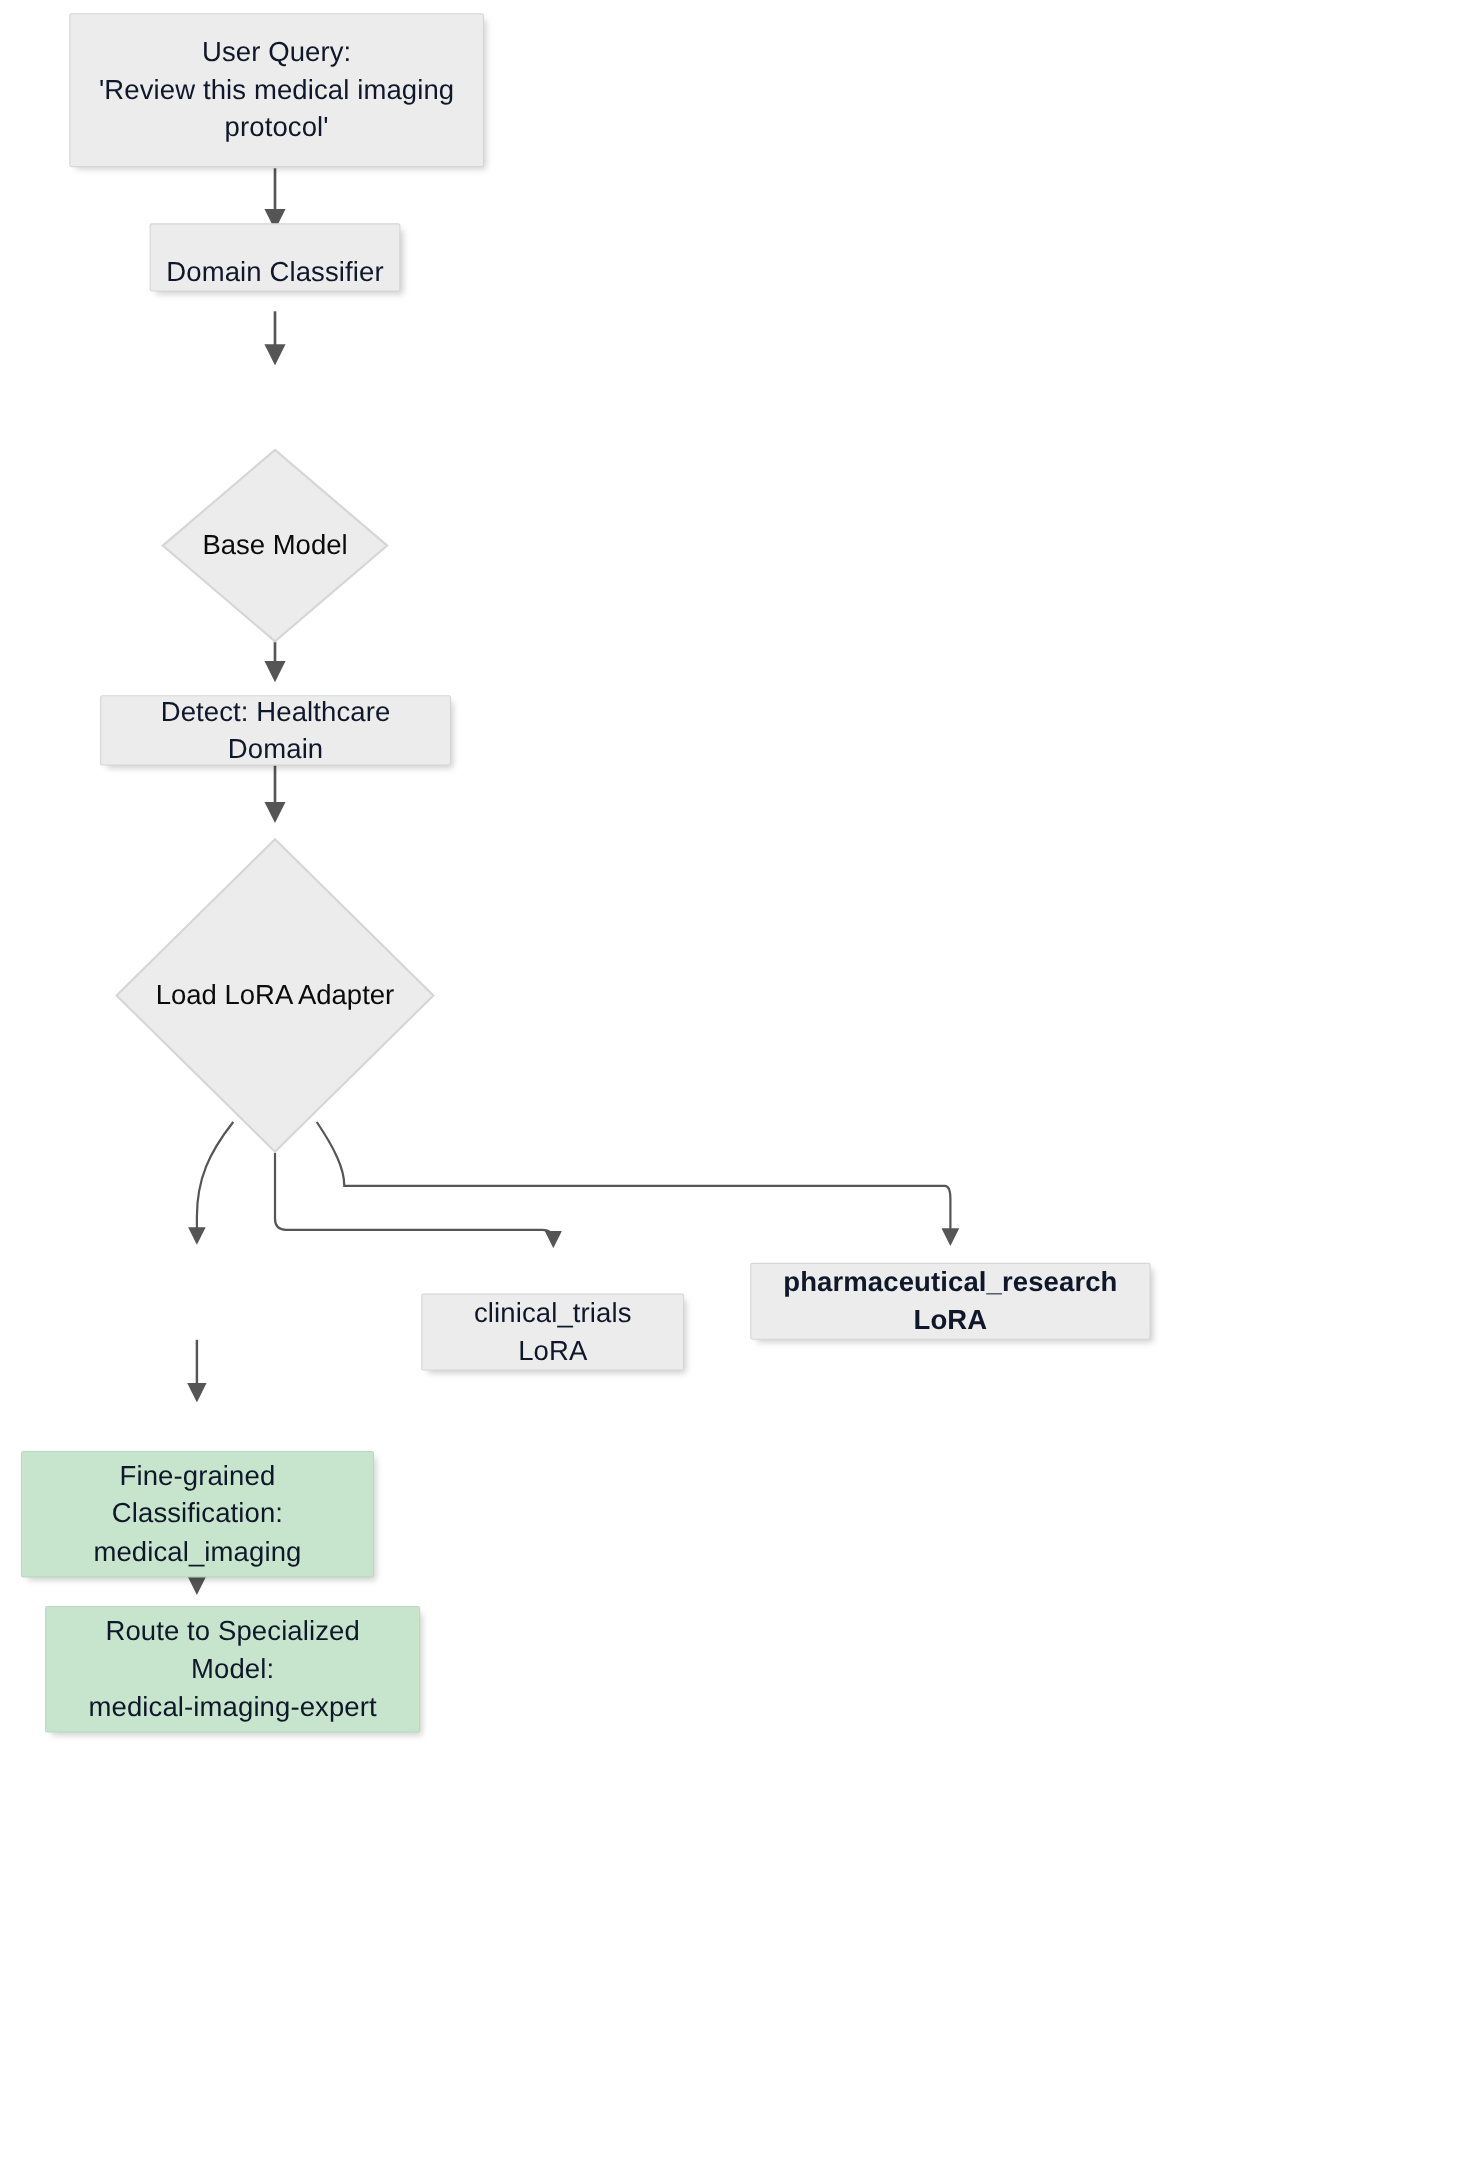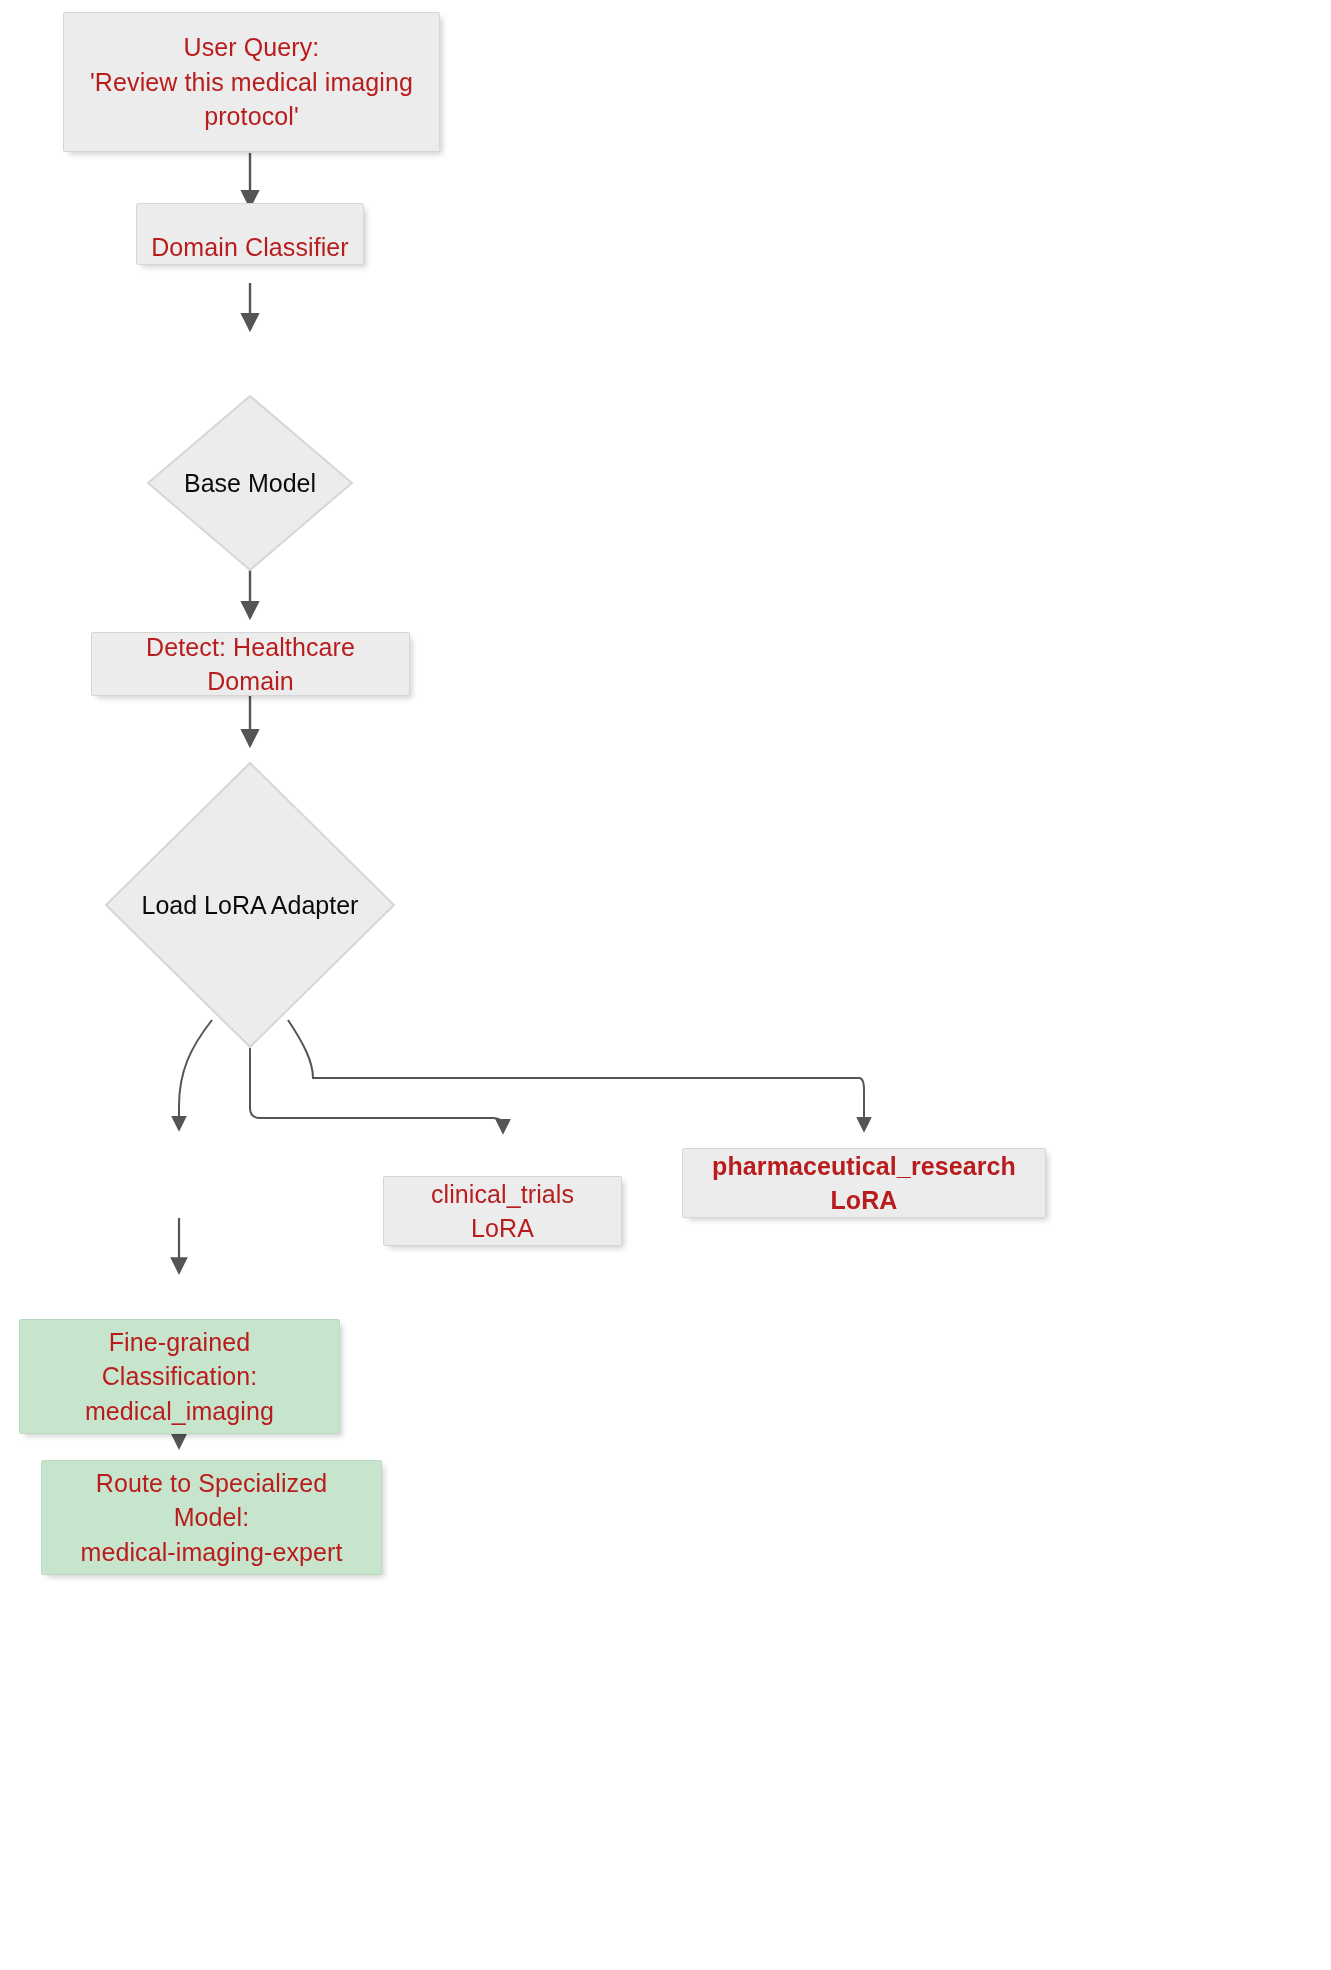--- a/index.html
+++ b/index.html
@@ -27,21 +27,21 @@
     height: 1970px;
     pointer-events: none;
   }
   .node {
     position: absolute;
     box-sizing: border-box;
     display: flex;
     align-items: center;
     justify-content: center;
     text-align: center;
-    color: #b91c1c;
+    color: #0f172a;
     font-size: 25px;
     line-height: 1.38;
     letter-spacing: 0.1px;
     z-index: 3;
   }
   .rect {
     border: 1px solid #d6d6d6;
     border-radius: 2px;
     background: #ececec;
     box-shadow: 4px 4px 6px -2px rgba(0,0,0,0.20);
@@ -139,21 +139,21 @@
   <div class="node rect" style="left:63px; top:12px; width:377px; height:140px;">
     <span class="lbl">User Query:
 'Review this medical imaging
 protocol'</span>
   </div>
 
   <div class="node rect" style="left:136px; top:203px; width:228px; height:62px;align-items:flex-end;">
     <span class="lbl">Domain Classifier</span>
   </div>
 
-  <div class="diamond" style="left:145px; top:393px; width:210px; height:180px;">
+  <div class="diamond" style="left:145px; top:406px; width:210px; height:180px;">
     <svg class="shape" viewBox="0 0 210 180" preserveAspectRatio="none">
       <polygon points="105,3 207,90 105,177 3,90" fill="#ececec" stroke="#d6d6d6" stroke-width="2"></polygon>
     </svg>
     <span class="dlbl">Base Model</span>
   </div>
 
   <div class="node rect" style="left:91px; top:632px; width:319px; height:64px;">
     <span class="lbl">Detect: Healthcare Domain</span>
   </div>
 

